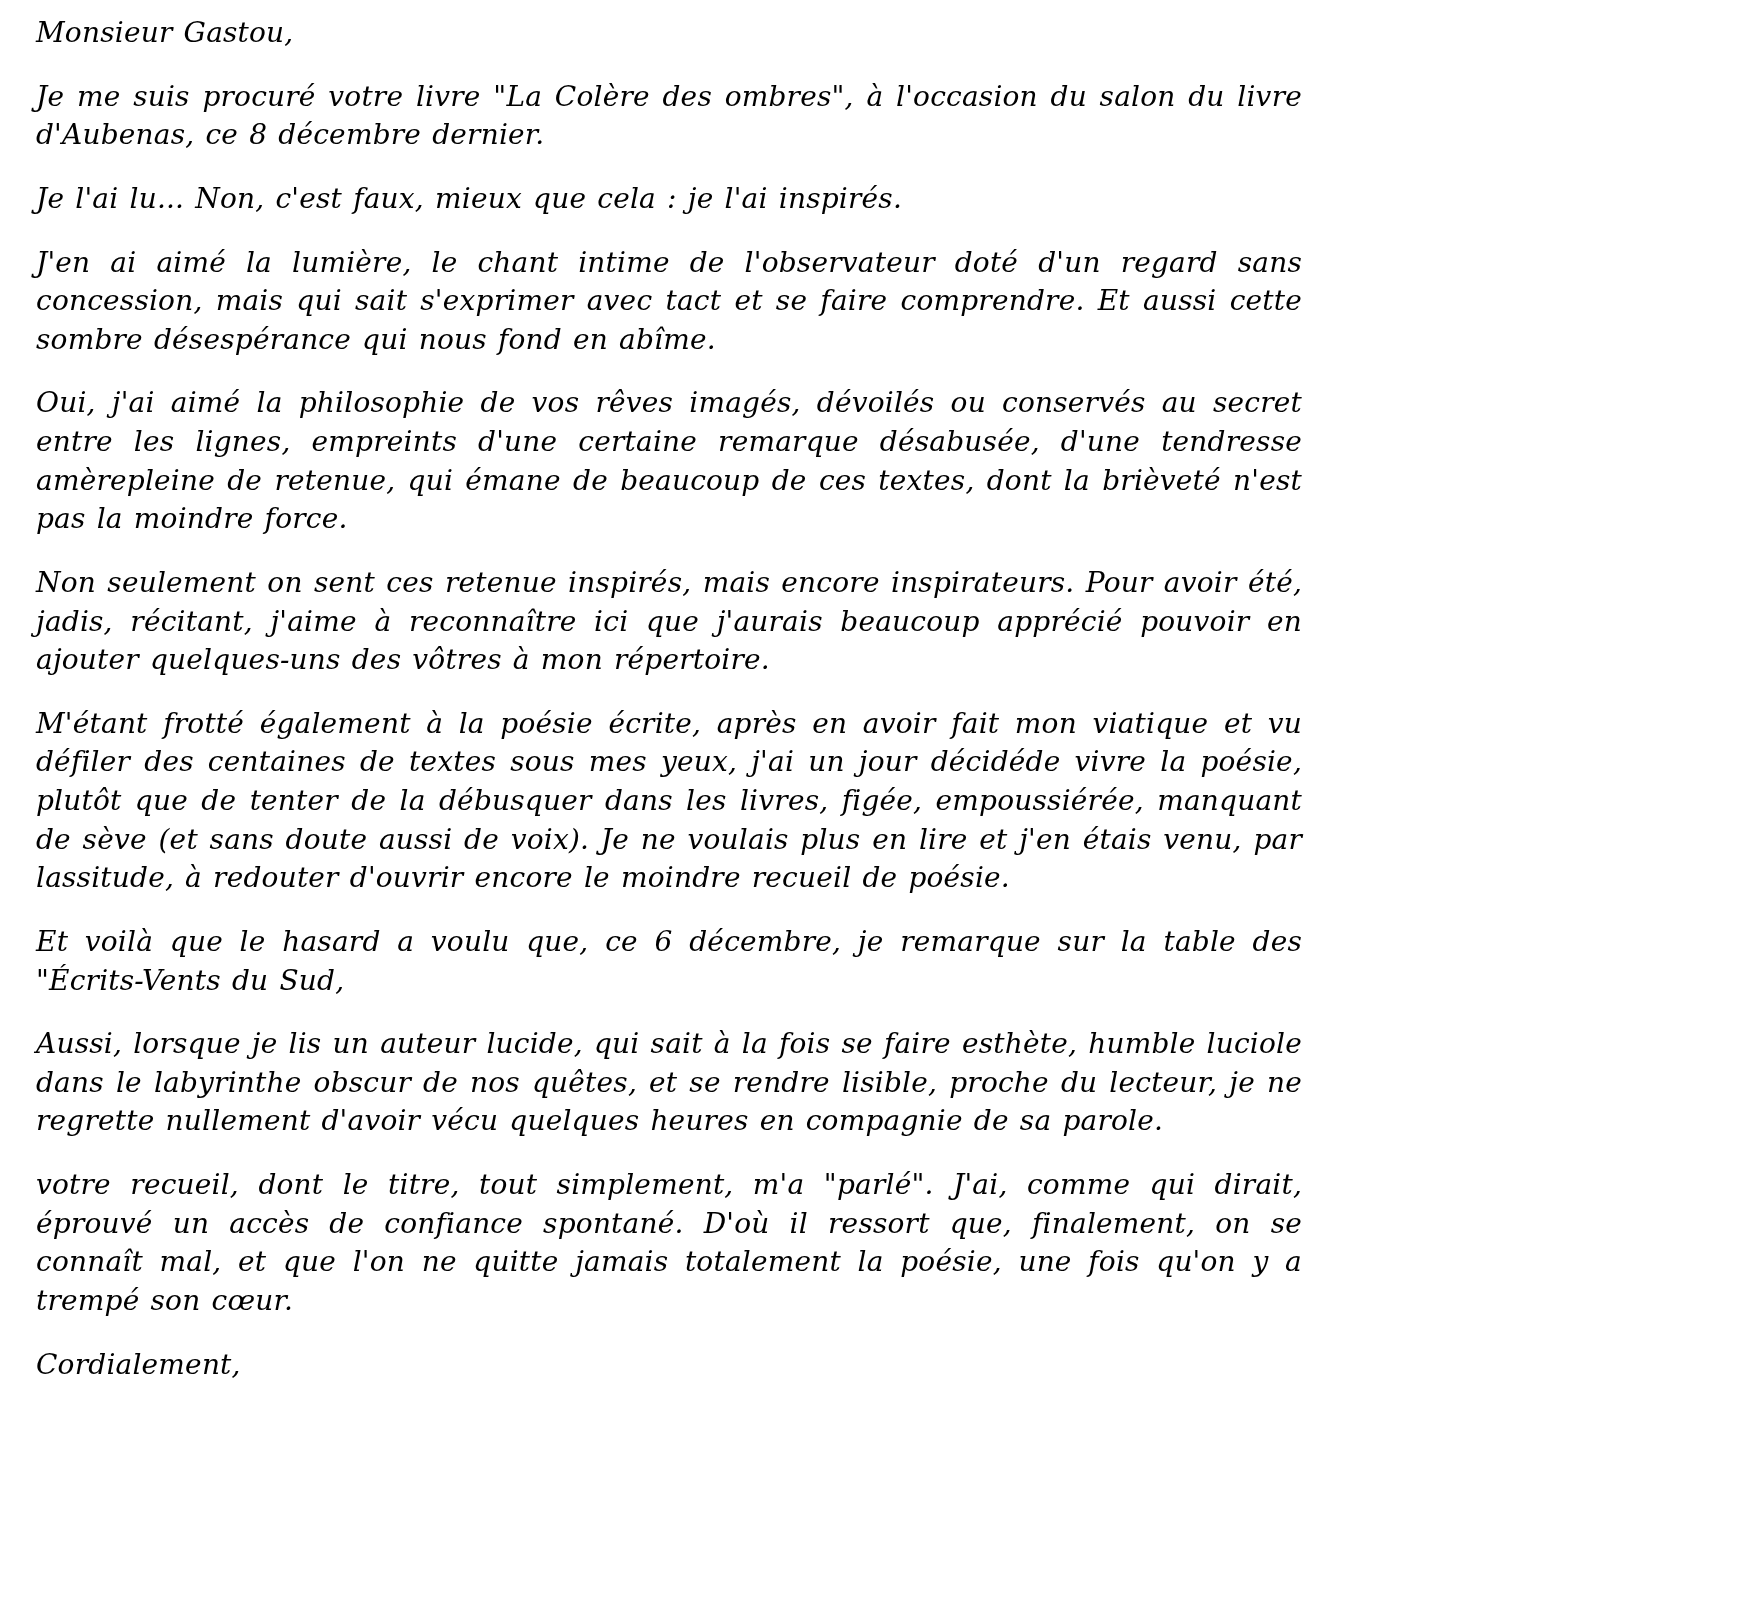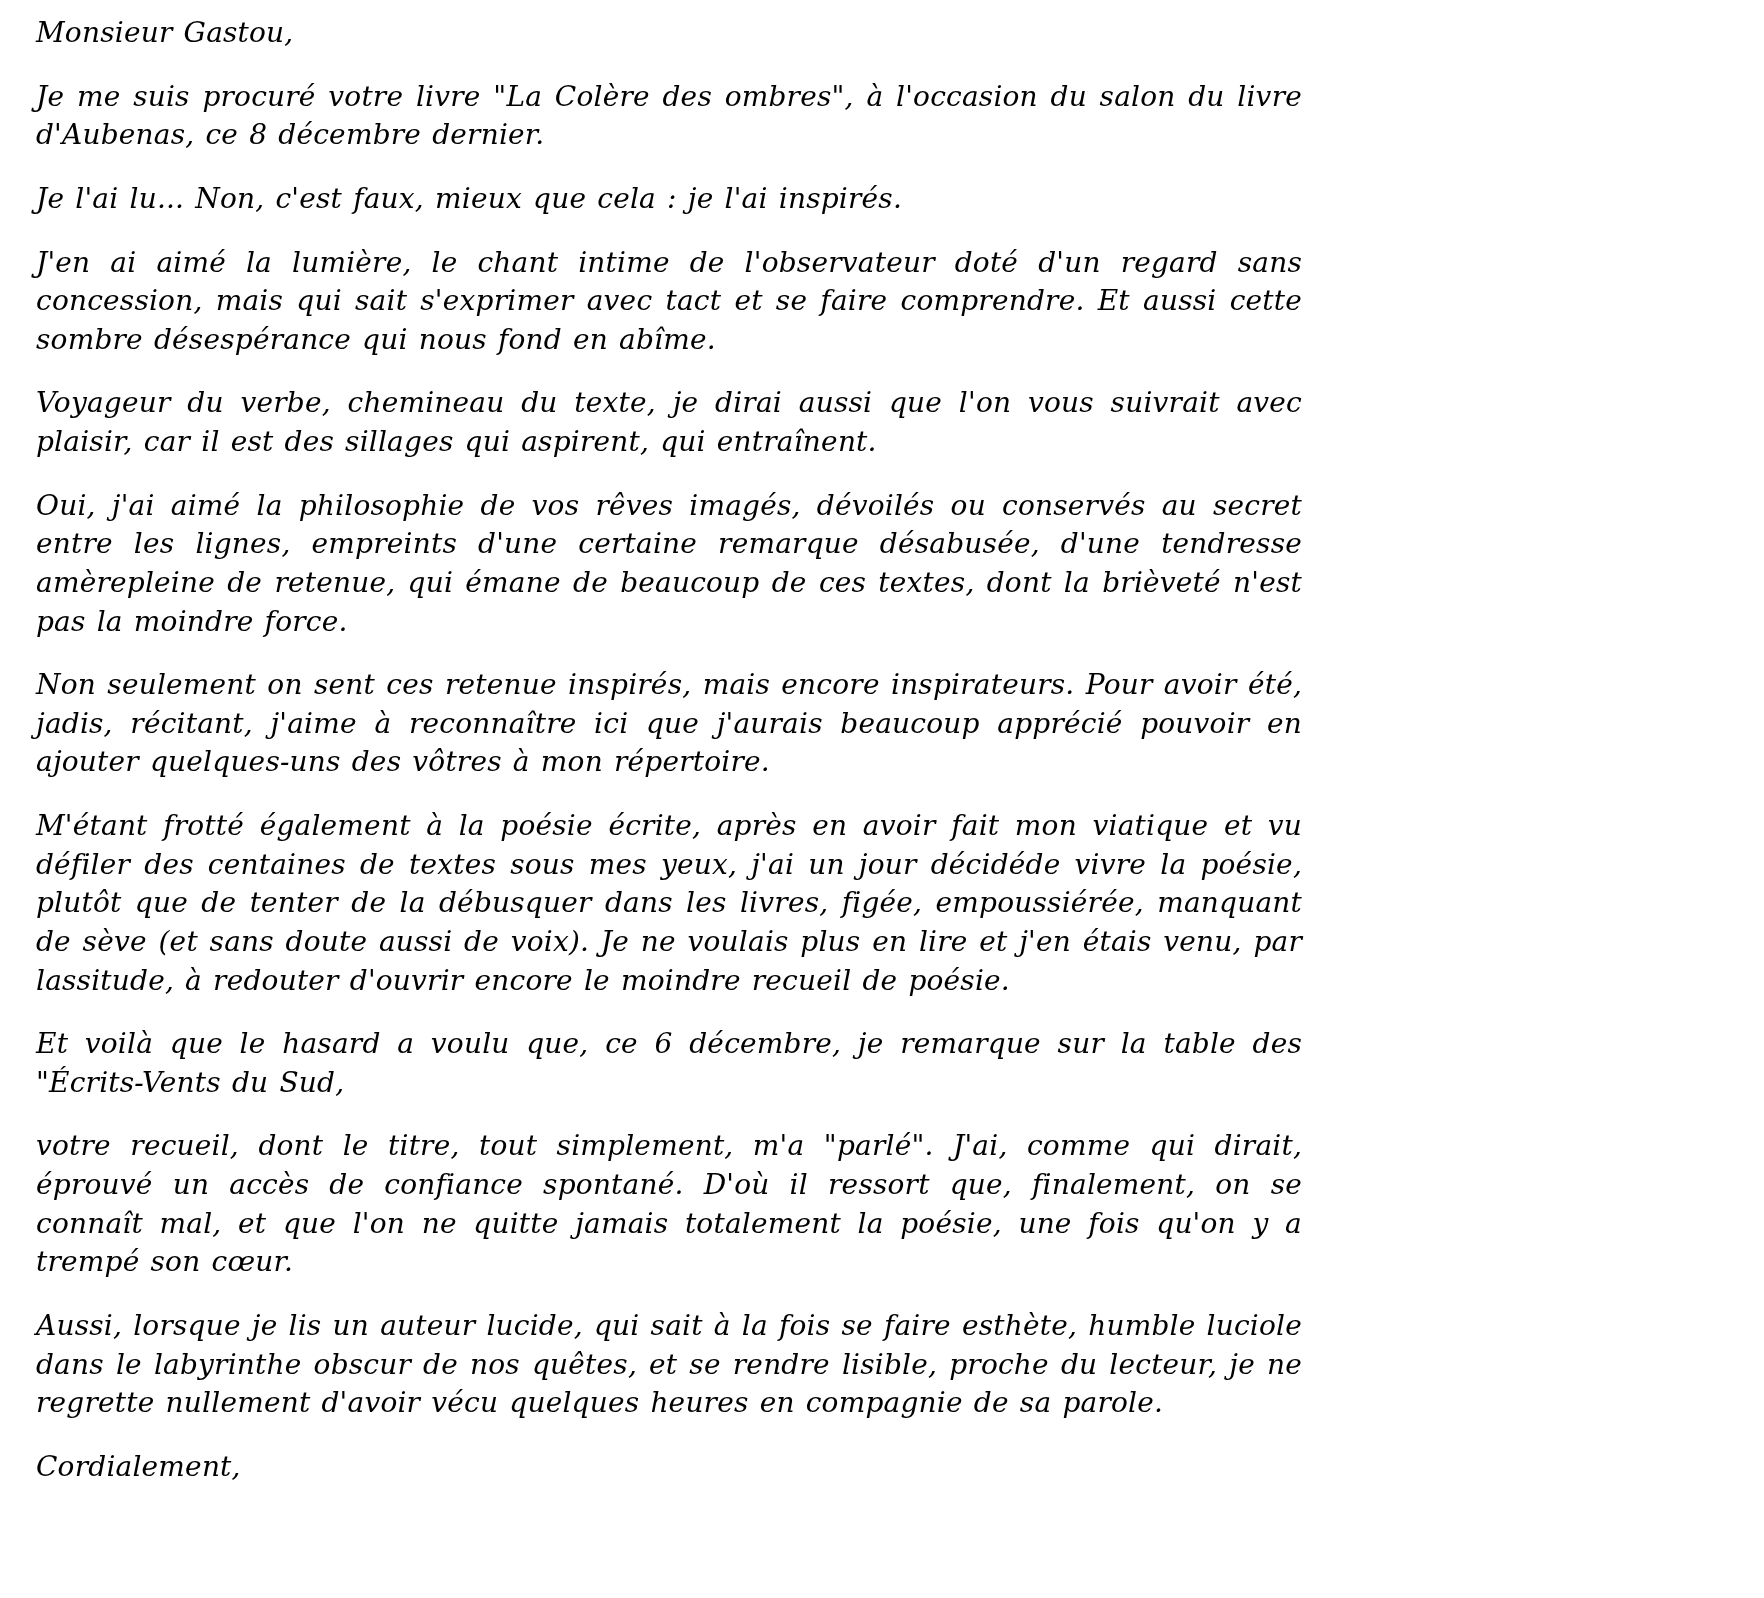--- a/index.html
+++ b/index.html
@@ -34,21 +34,20 @@
   }
 </style>
 </head>
 <body>
 
 <div class="letter">
   <p class="salutation">Monsieur Gastou,</p>
   <p>Je me suis procuré votre livre "La Colère des ombres", à l'occasion du salon du livre d'Aubenas, ce 8 décembre dernier.</p>
   <p>Je l'ai lu... Non, c'est faux, mieux que cela : je l'ai inspirés.</p>
   <p>J'en ai aimé la lumière, le chant intime de l'observateur doté d'un regard sans concession, mais qui sait s'exprimer avec tact et se faire comprendre. Et aussi cette sombre désespérance qui nous fond en abîme.</p>
-  <p>Voyageur du verbe, chemineau du texte, je dirai aussi que l'on vous suivrait avec plaisir, car il est des sillages qui aspirent, qui entraînent.</p>
   <p>Oui, j'ai aimé la philosophie de vos rêves imagés, dévoilés ou conservés au secret entre les lignes, empreints d'une certaine remarque désabusée, d'une tendresse amèrepleine de retenue, qui émane de beaucoup de ces textes, dont la brièveté n'est pas la moindre force.</p>
   <p>Non seulement on sent ces retenue inspirés, mais encore inspirateurs. Pour avoir été, jadis, récitant, j'aime à reconnaître ici que j'aurais beaucoup apprécié pouvoir en ajouter quelques-uns des vôtres à mon répertoire.</p>
   <p>M'étant frotté également à la poésie écrite, après en avoir fait mon viatique et vu défiler des centaines de textes sous mes yeux, j'ai un jour décidéde vivre la poésie, plutôt que de tenter de la débusquer dans les livres, figée, empoussiérée, manquant de sève (et sans doute aussi de voix). Je ne voulais plus en lire et j'en étais venu, par lassitude, à redouter d'ouvrir encore le moindre recueil de poésie.</p>
   <p>Et voilà que le hasard a voulu que, ce 6 décembre, je remarque sur la table des "Écrits-Vents du Sud,</p>
+  <p>Aussi, lorsque je lis un auteur lucide, qui sait à la fois se faire esthète, humble luciole dans le labyrinthe obscur de nos quêtes, et se rendre lisible, proche du lecteur, je ne regrette nullement d'avoir vécu quelques heures en compagnie de sa parole.</p>
   <p>votre recueil, dont le titre, tout simplement, m'a "parlé". J'ai, comme qui dirait, éprouvé un accès de confiance spontané. D'où il ressort que, finalement, on se connaît mal, et que l'on ne quitte jamais totalement la poésie, une fois qu'on y a trempé son cœur.</p>
-  <p>Aussi, lorsque je lis un auteur lucide, qui sait à la fois se faire esthète, humble luciole dans le labyrinthe obscur de nos quêtes, et se rendre lisible, proche du lecteur, je ne regrette nullement d'avoir vécu quelques heures en compagnie de sa parole.</p>
   <p class="closing">Cordialement,</p>
 </div>
 
 </body></html>

